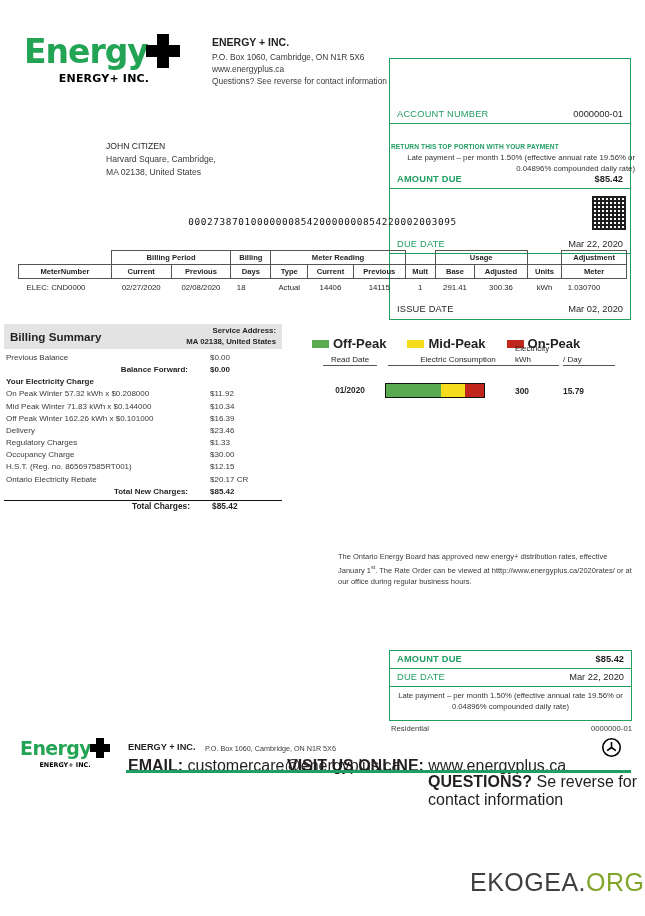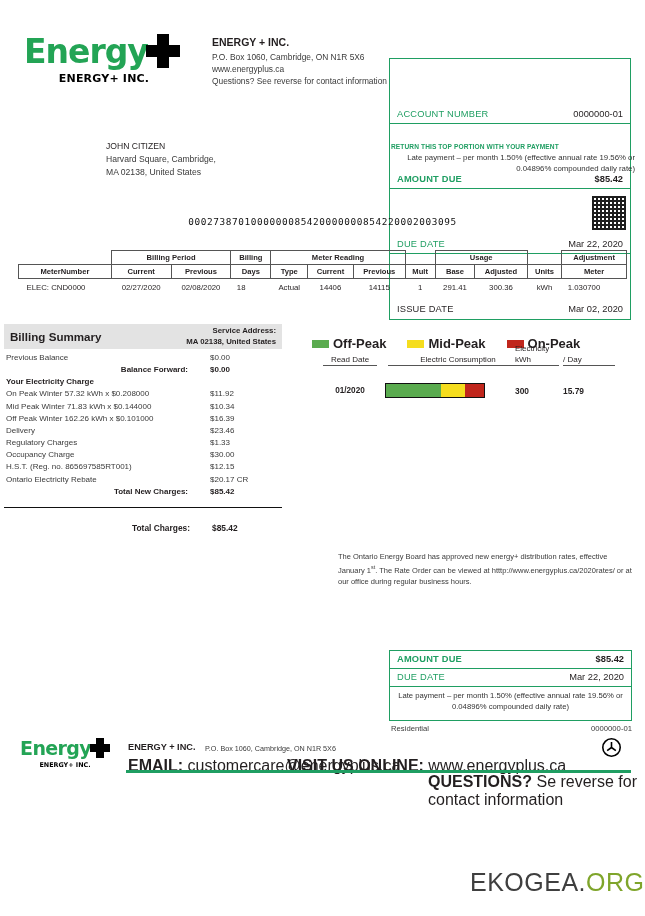--- a/index.html
+++ b/index.html
@@ -89,21 +89,21 @@
   .bs-svc { font-size: 7.8px; font-weight: bold; text-align: right; line-height: 1.3; color: #231f20; }
 
   .bs-body { margin-top: 3px; }
   .bs-line { display: flex; justify-content: space-between; font-size: 8px;
              color: #3a3a3a; line-height: 1.52; padding: 0 2px; }
   .bs-line .amt { width: 70px; text-align: left; color: #3a3a3a; }
   .bs-line.indent .desc { flex: 1; text-align: right; padding-right: 22px; font-weight: bold; color: #231f20; }
   .bs-line.b .desc, .bs-line.b .amt { font-weight: bold; color: #231f20; }
   .bs-total { display: flex; justify-content: space-between; font-size: 8.4px;
               font-weight: bold; color: #231f20; border-top: 1.3px solid #111;
-              margin-top: 9px; padding-top: 15px; }
+              margin-top: 2px; padding-top: 0; }
   .bs-total .desc { flex: 1; text-align: right; padding-right: 22px; }
   .bs-total .amt { width: 70px; text-align: left; }
 
   
   .cons { position: absolute; left: 312px; top: 336px; width: 320px; }
   .legend { display: flex; align-items: center; gap: 4px; font-size: 13px;
             font-weight: bold; color: #231f20; }
   .sw { width: 17px; height: 8px; display: inline-block; }
   .legend .gap { width: 13px; }
   .cons-hdrs { position: relative; height: 16px; margin-top: 4px; }

